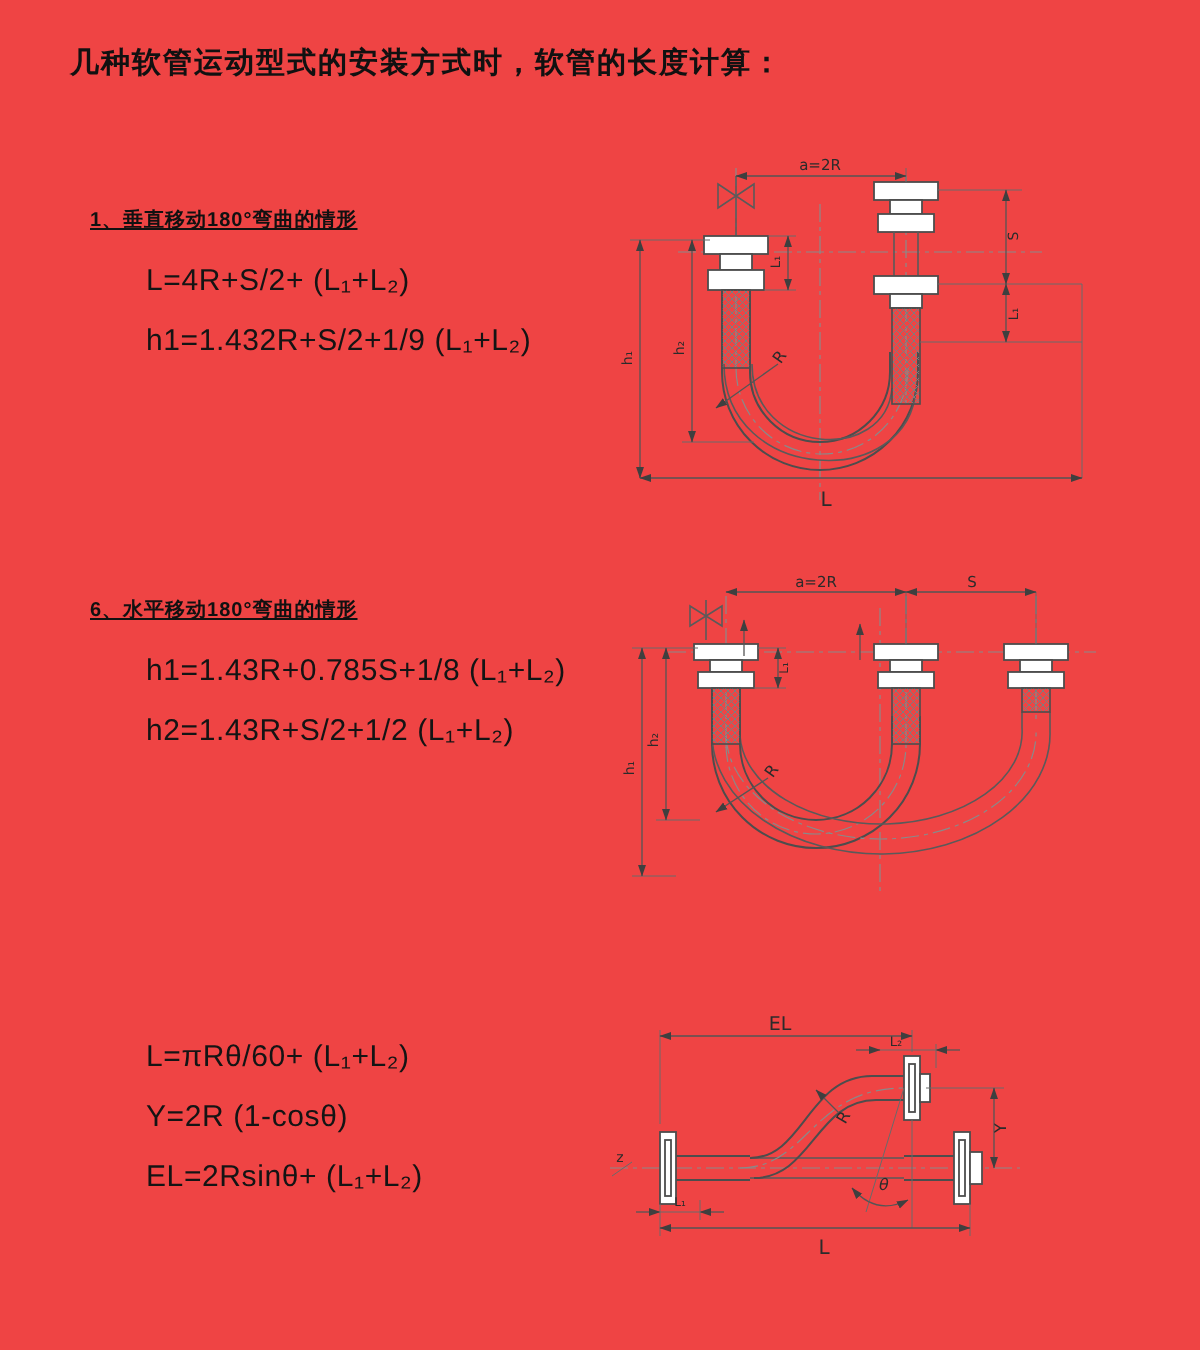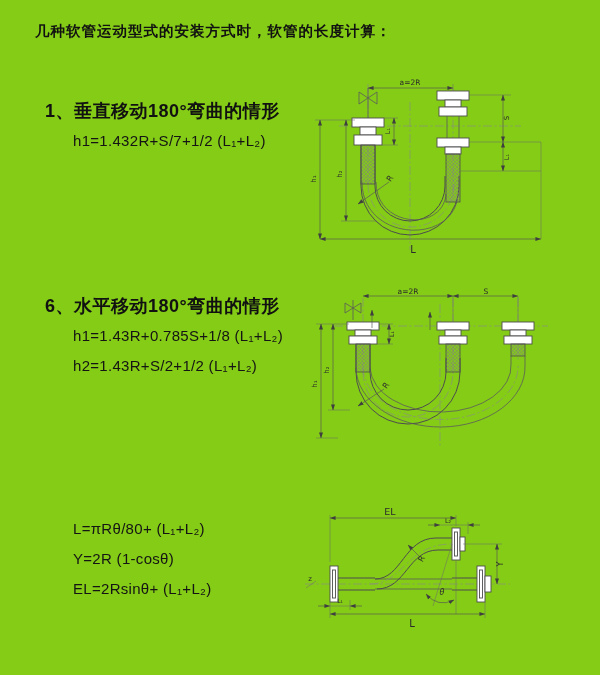--- a/index.html
+++ b/index.html
@@ -1,26 +1,26 @@
 <!DOCTYPE html>
 <html><head>
 <meta charset="utf-8">
 <style>
   html,body{margin:0;padding:0;background:#e8e8e8;}
   .page{
-    position:relative;width:600px;height:675px;background:#84cc16;
+    position:relative;width:600px;height:675px;background:#ef4444;
     font-family:"Liberation Sans","DejaVu Sans",sans-serif;color:#1a1a1a;
     overflow:hidden;margin:0 auto;
   }
   .doc-title{
     position:absolute;left:35px;top:22px;
     font-size:14.5px;font-weight:700;letter-spacing:1px;color:#111;
   }
   .sec{position:absolute;left:45px;width:280px;}
-  .sec-heading{font-size:18px;font-weight:700;letter-spacing:0.5px;line-height:22px;color:#111;}
+  .sec-heading{font-size:10px;font-weight:700;letter-spacing:0.5px;line-height:22px;color:#111;text-decoration:underline;}
   .formulas{margin-left:28px;margin-top:4px;}
   .formula{font-size:15px;line-height:30px;letter-spacing:0.3px;color:#141414;white-space:nowrap;}
   .diagram{position:absolute;}
   
   .cl{stroke:#8a8a8a;stroke-width:0.6;fill:none;stroke-dasharray:9 2.5 2 2.5;}
   .ln{stroke:#4d4d4d;stroke-width:1;fill:none;}
   .ln2{stroke:#5a5a5a;stroke-width:0.8;fill:none;}
   .fl{stroke:#4d4d4d;stroke-width:0.9;fill:#ffffff;}
   .braid{stroke:#4d4d4d;stroke-width:0.8;fill:url(#braidpat);}
   .dim{stroke:#555;stroke-width:0.65;fill:none;}
@@ -41,35 +41,36 @@
         <path d="M0 1.6 L10 5 L0 8.4 Z" fill="#3f3f3f"></path>
       </marker>
     </defs>
   </svg>
 
   <div class="doc-title">几种软管运动型式的安装方式时，软管的长度计算：</div>
 
   <div class="sec" style="top:100px">
     <div class="sec-heading">1、垂直移动180°弯曲的情形</div>
     <div class="formulas">
-      <div class="formula">h1=1.432R+S/7+1/2 (L₁+L₂)</div>
+      <div class="formula">L=4R+S/2+ (L₁+L₂)</div>
+      <div class="formula">h1=1.432R+S/2+1/9 (L₁+L₂)</div>
     </div>
   </div>
 
   <div class="sec" style="top:295px">
     <div class="sec-heading">6、水平移动180°弯曲的情形</div>
     <div class="formulas">
       <div class="formula">h1=1.43R+0.785S+1/8 (L₁+L₂)</div>
       <div class="formula">h2=1.43R+S/2+1/2 (L₁+L₂)</div>
     </div>
   </div>
 
   <div class="sec" style="top:510px">
     <div class="formulas">
-      <div class="formula">L=πRθ/80+ (L₁+L₂)</div>
+      <div class="formula">L=πRθ/60+ (L₁+L₂)</div>
       <div class="formula">Y=2R (1-cosθ)</div>
       <div class="formula">EL=2Rsinθ+ (L₁+L₂)</div>
     </div>
   </div>
 
   <svg class="diagram" style="left:303px;top:76px" width="265" height="180" viewBox="0 0 265 180">
 
     <line class="cl" x1="36" y1="50" x2="218" y2="50"></line>
     <line class="cl" x1="107" y1="26" x2="107" y2="174"></line>
     <line class="cl" x1="65" y1="8" x2="65" y2="108"></line>

